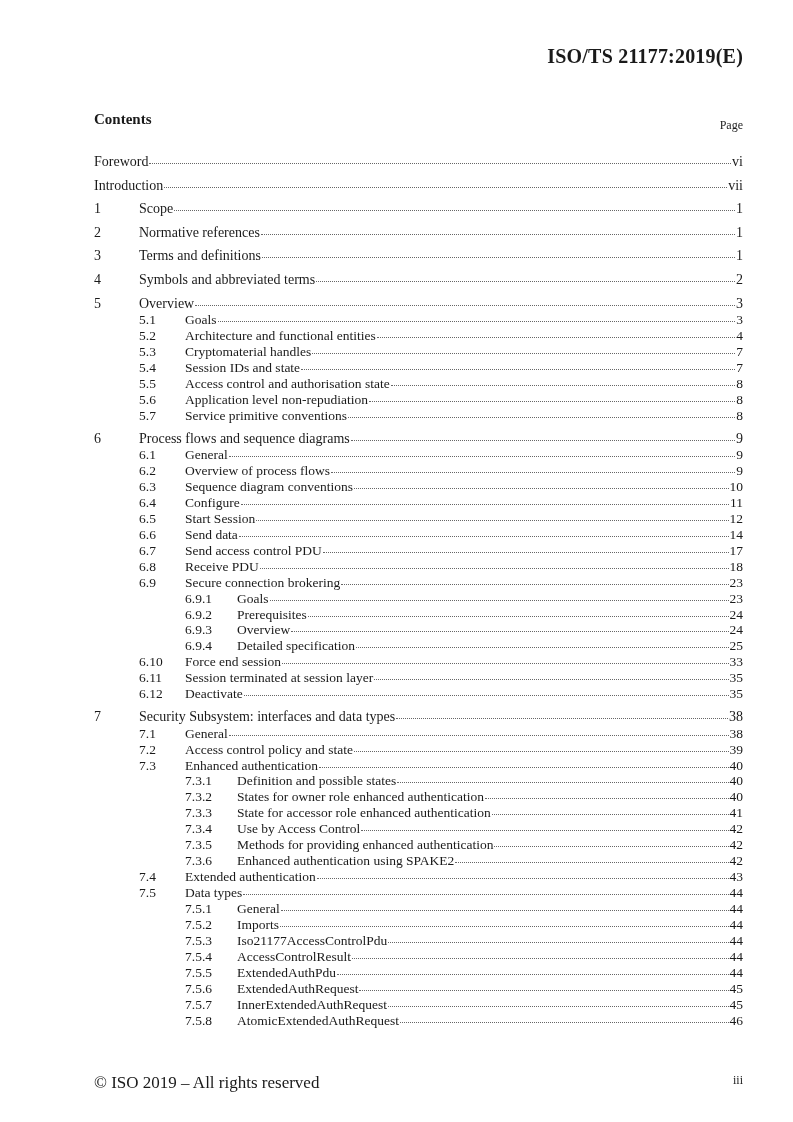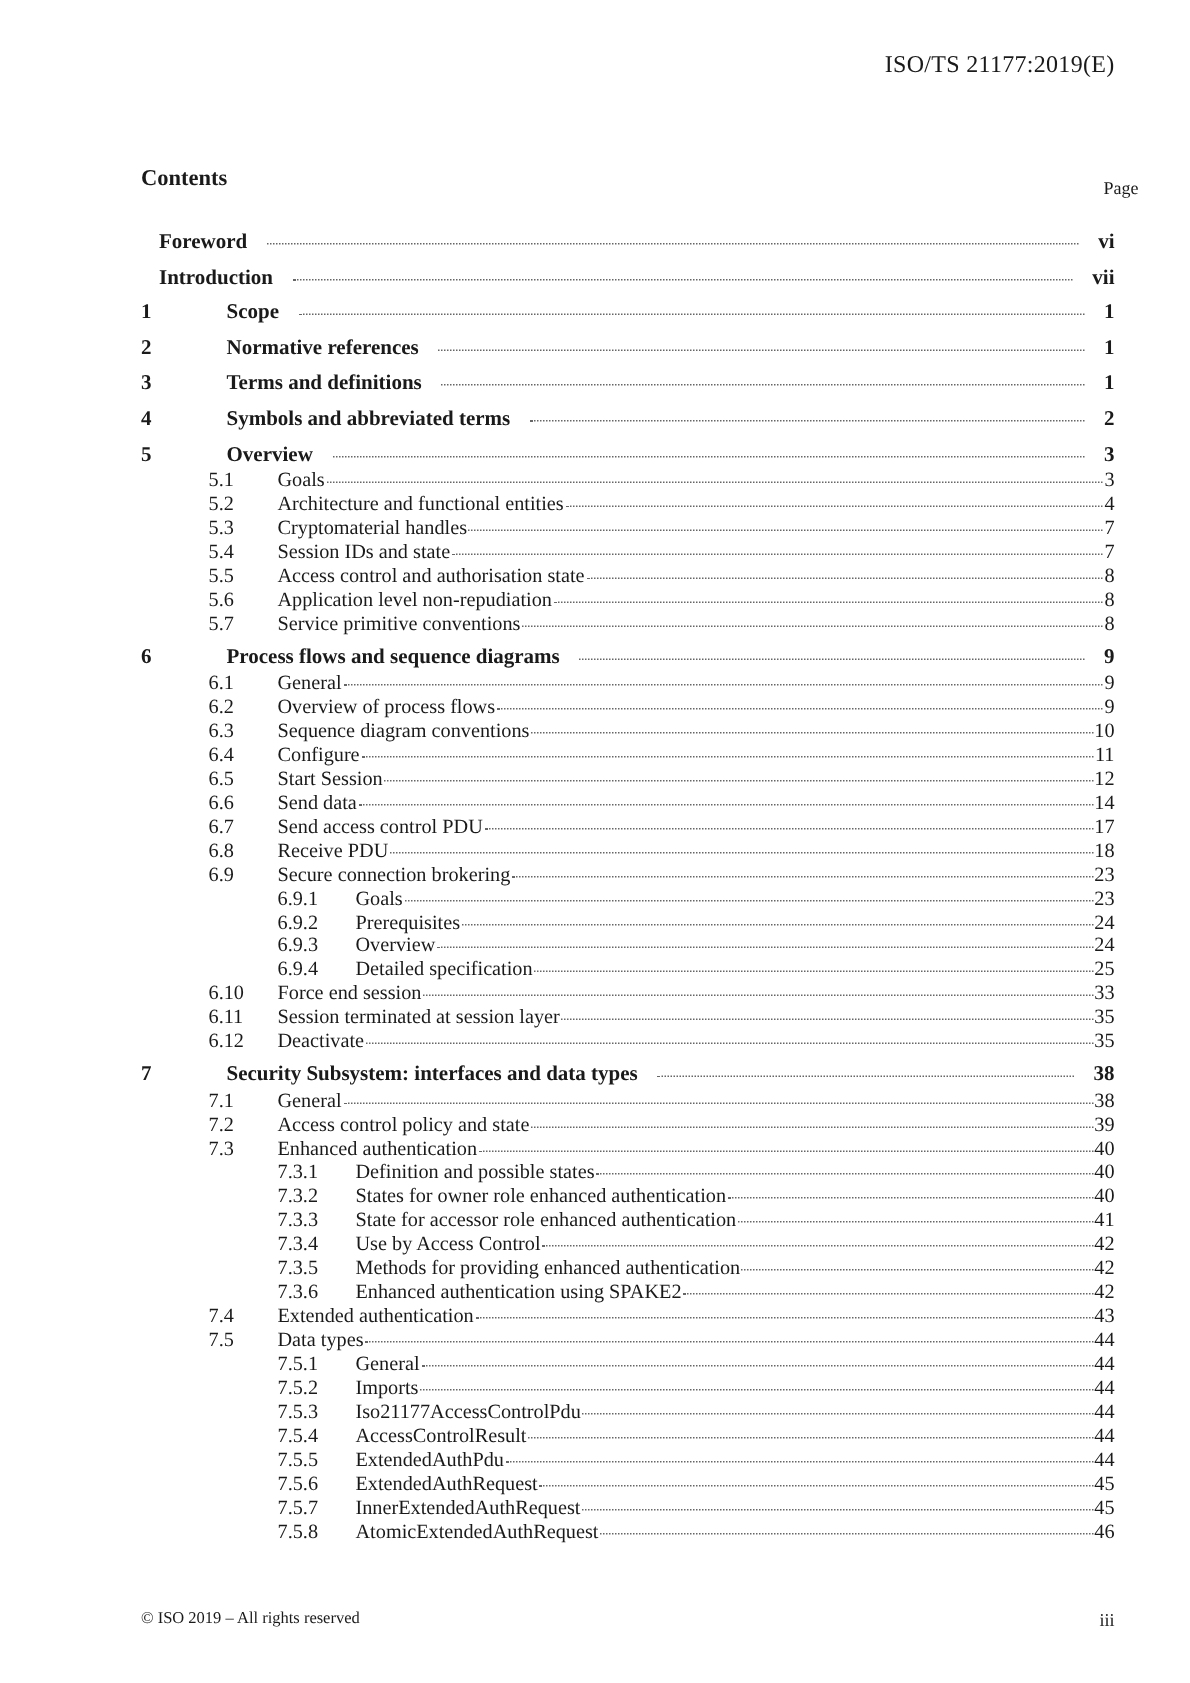--- a/index.html
+++ b/index.html
@@ -1,37 +1,37 @@
 <!DOCTYPE html>
 <html><head>
 <meta charset="utf-8">
 <style>
   html, body { margin: 0; padding: 0; background: #ffffff; }
   body { width: 793px; height: 1122px; position: relative; overflow: hidden;
          font-family: "DejaVu Serif", "Liberation Serif", serif; color: #1a1a1a; }
-  .doc-id { position: absolute; top: 35px; right: 50px; font-weight: normal; font-size: 16px;
+  .doc-id { position: absolute; top: 45px; right: 50px; font-weight: bold; font-size: 20px;
             font-family: "Liberation Serif", serif; letter-spacing: 0.2px; }
   .contents-title { position: absolute; top: 111px; left: 94px; font-weight: bold; font-size: 15px;
                     font-family: "Liberation Serif", serif; }
-  .page-label { position: absolute; top: 118px; right: 34px; font-size: 12px; font-family: "Liberation Serif", serif; }
+  .page-label { position: absolute; top: 118px; right: 50px; font-size: 12px; font-family: "Liberation Serif", serif; }
   .toc { position: absolute; top: 154px; left: 94px; width: 649px; font-family: "Liberation Serif", serif; }
   .row { display: flex; align-items: baseline; white-space: nowrap; }
-  .row.lvl0 { font-weight: bold; font-size: 14px; height: 23.6px; gap: 12px; }
+  .row.lvl0 { font-weight: normal; font-size: 14px; height: 23.6px; }
   .row.lvl1, .row.lvl2 { font-size: 13.5px; height: 15.95px; }
   .row.lvl0.has-sub { height: 16.5px; }
   .row.gap { margin-top: 7px; }
   .num { display: inline-block; flex: 0 0 auto; }
   .lvl0 .num { width: 45px; }
   .lvl0.nonum .num { width: 0; }
   .lvl1 .num { width: 46px; margin-left: 45px; }
   .lvl2 .num { width: 52px; margin-left: 91px; }
   .title { flex: 0 0 auto; }
   .leader { flex: 1 1 auto; border-bottom: 1px dotted #666; margin: 0 1px; position: relative; top: -2px; min-width: 6px; }
   .pg { flex: 0 0 auto; text-align: center; }
-  .footer-left { position: absolute; top: 1073px; left: 94px; font-size: 11px; font-family: "Liberation Serif", serif; }
+  .footer-left { position: absolute; top: 1073px; left: 94px; font-size: 17px; font-family: "Liberation Serif", serif; }
   .footer-right { position: absolute; top: 1073px; right: 50px; font-size: 12px; font-family: "Liberation Serif", serif; }
 </style>
 </head>
 <body>
 
 <div class="doc-id">ISO/TS 21177:2019(E)</div>
 <div class="contents-title">Contents</div>
 <div class="page-label">Page</div>
 
 <div class="toc" id="toc">

